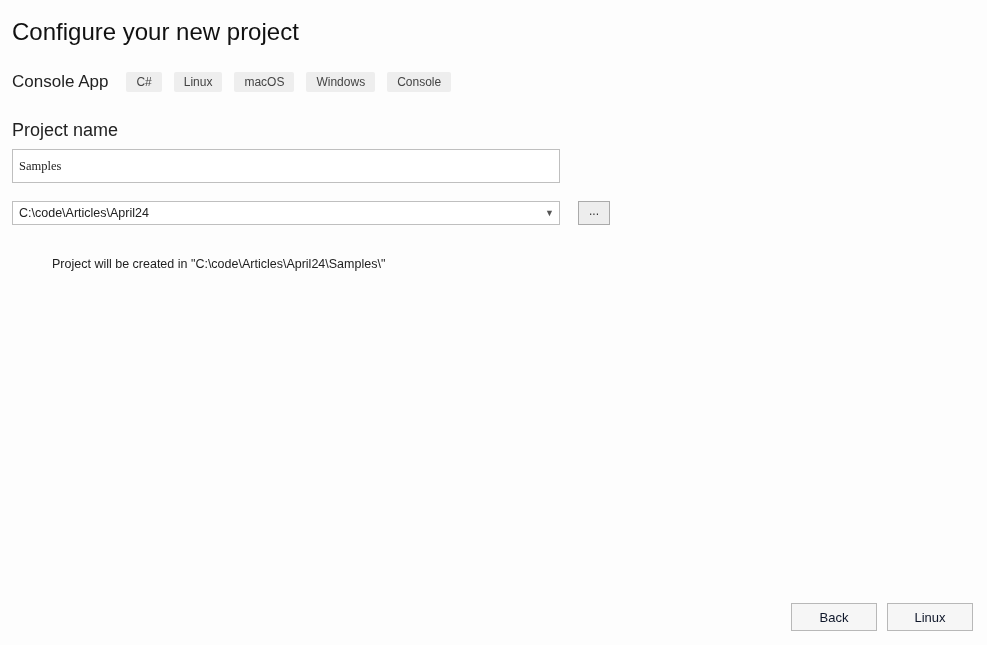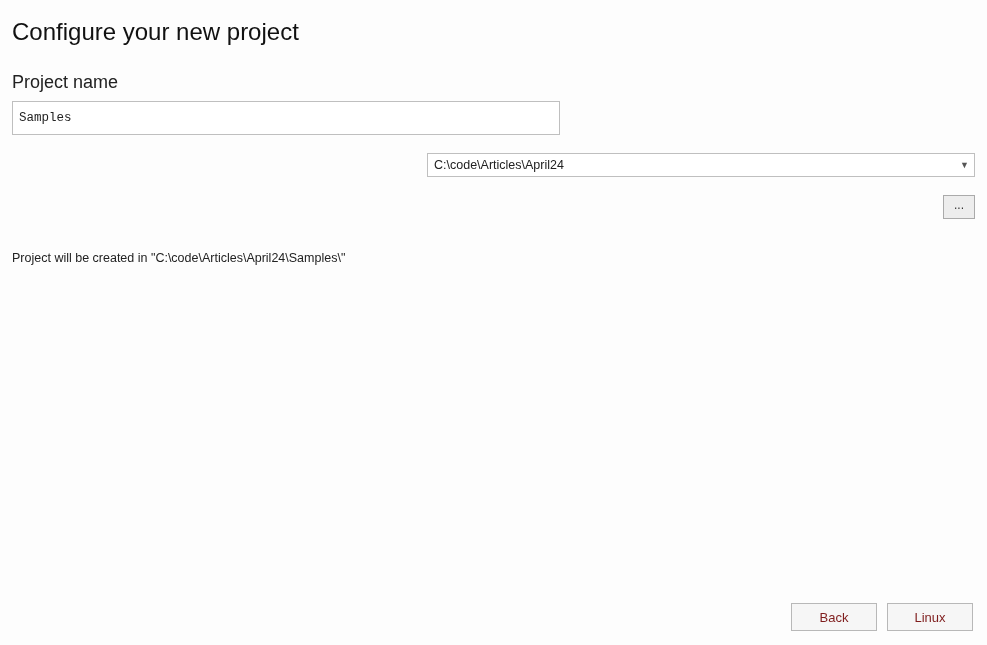--- a/index.html
+++ b/index.html
@@ -57,28 +57,27 @@
       margin-bottom: 8px;
     }
     .text-input {
       width: 548px;
       height: 24px;
       border: 1px solid #bfbfbf;
       background: #fff;
       font-size: 12.5px;
       padding: 16px 6px;
       color: #222;
-      font-family: Liberation Mono, monospace;
+      font-family: Liberation Serif, serif;
       outline: none;
     }
     .location-row {
       display: flex;
       align-items: flex-end;
       gap: 18px;
-      flex-direction: column;
     }
     .combo-wrap {
       position: relative;
       width: 548px;
     }
     .combo-input {
       width: 100%;
       height: 24px;
       border: 1px solid #bfbfbf;
       background: #fff;
@@ -107,45 +106,54 @@
       cursor: pointer;
       display: flex;
       align-items: center;
       justify-content: center;
       padding-bottom: 4px;
     }
     .preview-path {
       font-size: 12.5px;
       color: #222;
       margin-top: 32px;
+      margin-left: 40px;
     }
     .footer {
       position: absolute;
       right: 14px;
       bottom: 14px;
       display: flex;
       gap: 10px;
     }
     .nav-btn {
       width: 86px;
       height: 28px;
       border: 1px solid #b8b8b8;
       background: #f6f6f6;
-      color: #7f1d1d;
+      color: #0f172a;
       font-size: 13px;
       font-family: inherit;
       cursor: pointer;
     }
   </style>
 </head>
 <body>
 
 <div class="page">
   <h1 class="title">Configure your new project</h1>
 
+  <div class="template-row">
+    <span class="template-name">Console App</span>
+    <span class="tag">C#</span>
+    <span class="tag">Linux</span>
+    <span class="tag">macOS</span>
+    <span class="tag">Windows</span>
+    <span class="tag">Console</span>
+  </div>
 
   <div class="field-group">
     <label class="field-label">Project name</label>
     <input type="text" class="text-input" value="Samples" style="">
   </div>
 
   <div class="field-group">
     <div class="location-row">
       <div class="combo-wrap">
         <input type="text" class="combo-input" value="C:\code\Articles\April24" style="">

